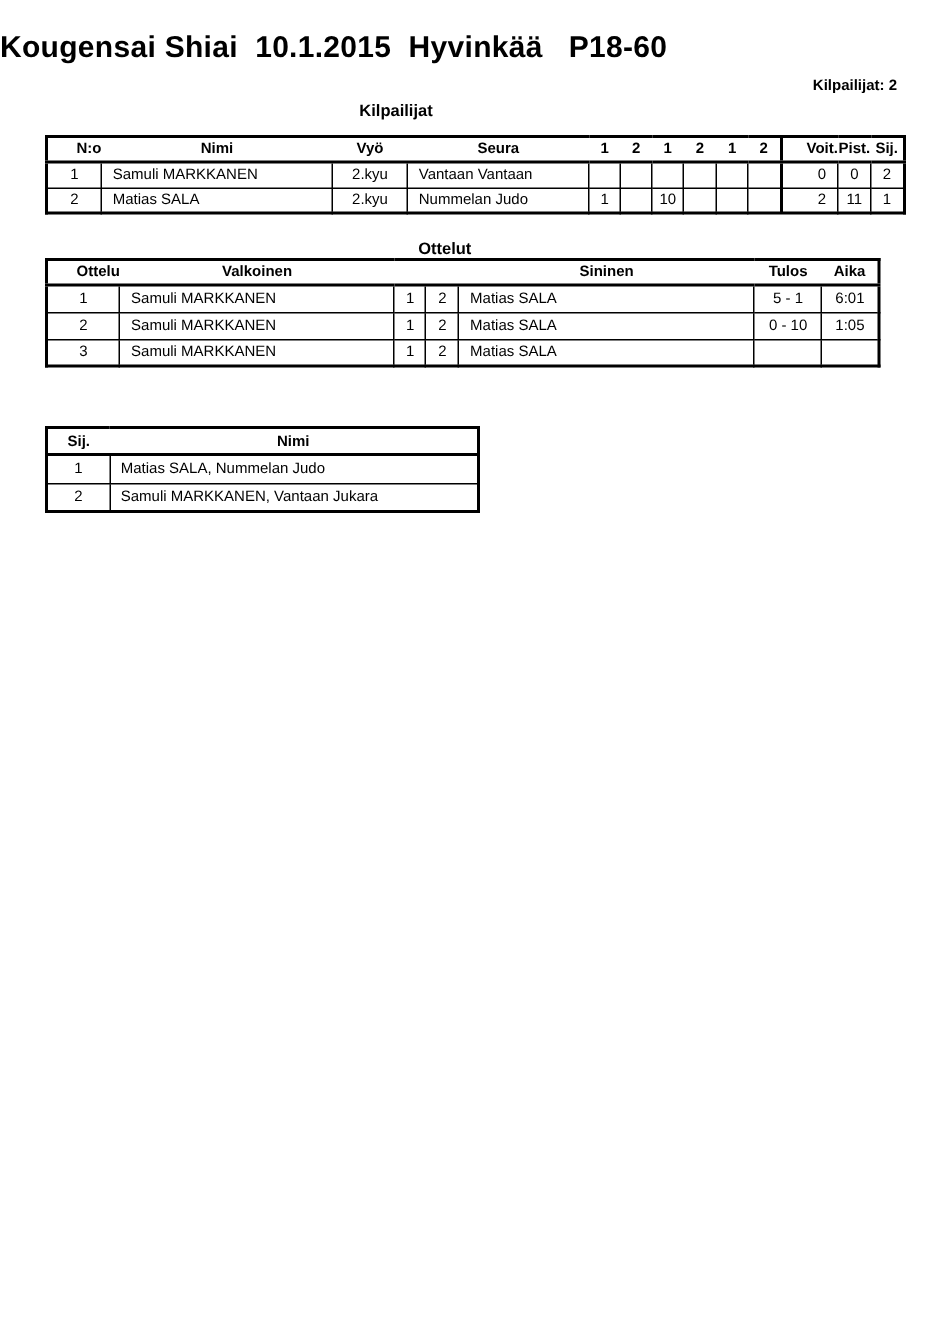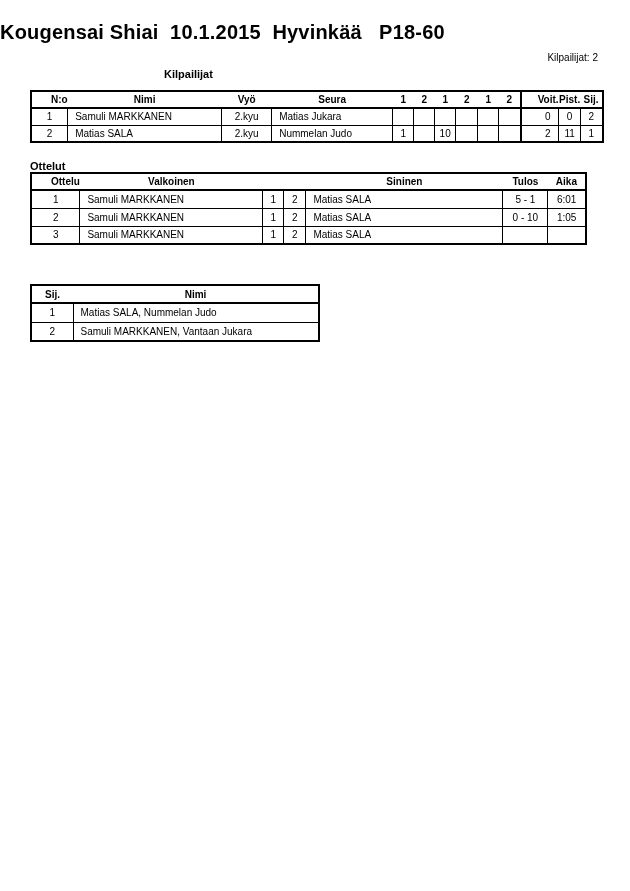--- a/index.html
+++ b/index.html
@@ -5,24 +5,24 @@
   html, body { margin:0; padding:0; background:#ffffff; }
   .page {
     position:relative; width:630px; height:891px; background:#ffffff;
     color:#000000; font-family:"Liberation Sans", sans-serif; overflow:hidden;
   }
   .title {
     position:absolute; top:21px; left:0; width:100%; text-align:left;
     font-size:20px; font-weight:bold; white-space:pre; letter-spacing:0.2px;
   }
   .count-label {
-    position:absolute; top:52px; right:32px; font-size:10px; font-weight:normal;
+    position:absolute; top:52px; right:32px; font-size:10px; font-weight:bold;
   }
   .section-heading {
-    position:absolute; font-size:11px; font-weight:bold; text-align:left;
+    position:absolute; font-size:11px; font-weight:bold; text-align:center;
   }
   #heading-competitors { top:68px; left:164px; width:200px; }
   #heading-matches    { top:160px; left:30px; width:533px; }
   #heading-results    { top:266px; left:30px; width:288px; }
 
   table {
     position:absolute; border-collapse:collapse; table-layout:fixed;
     font-size:10px; background:#ffffff;
   }
   table { border:2px solid #000; }
@@ -88,21 +88,21 @@
         <th class="thickleft">Voit.</th>
         <th>Pist.</th>
         <th>Sij.</th>
       </tr>
     </thead>
     <tbody>
       <tr>
         <td>1</td>
         <td class="al">Samuli MARKKANEN</td>
         <td>2.kyu</td>
-        <td class="al">Matias Jukara</td>
+        <td class="al">Vantaan Vantaan</td>
         <td></td>
         <td></td>
         <td></td>
         <td></td>
         <td></td>
         <td></td>
         <td class="thickleft">0</td>
         <td>0</td>
         <td>2</td>
       </tr>

